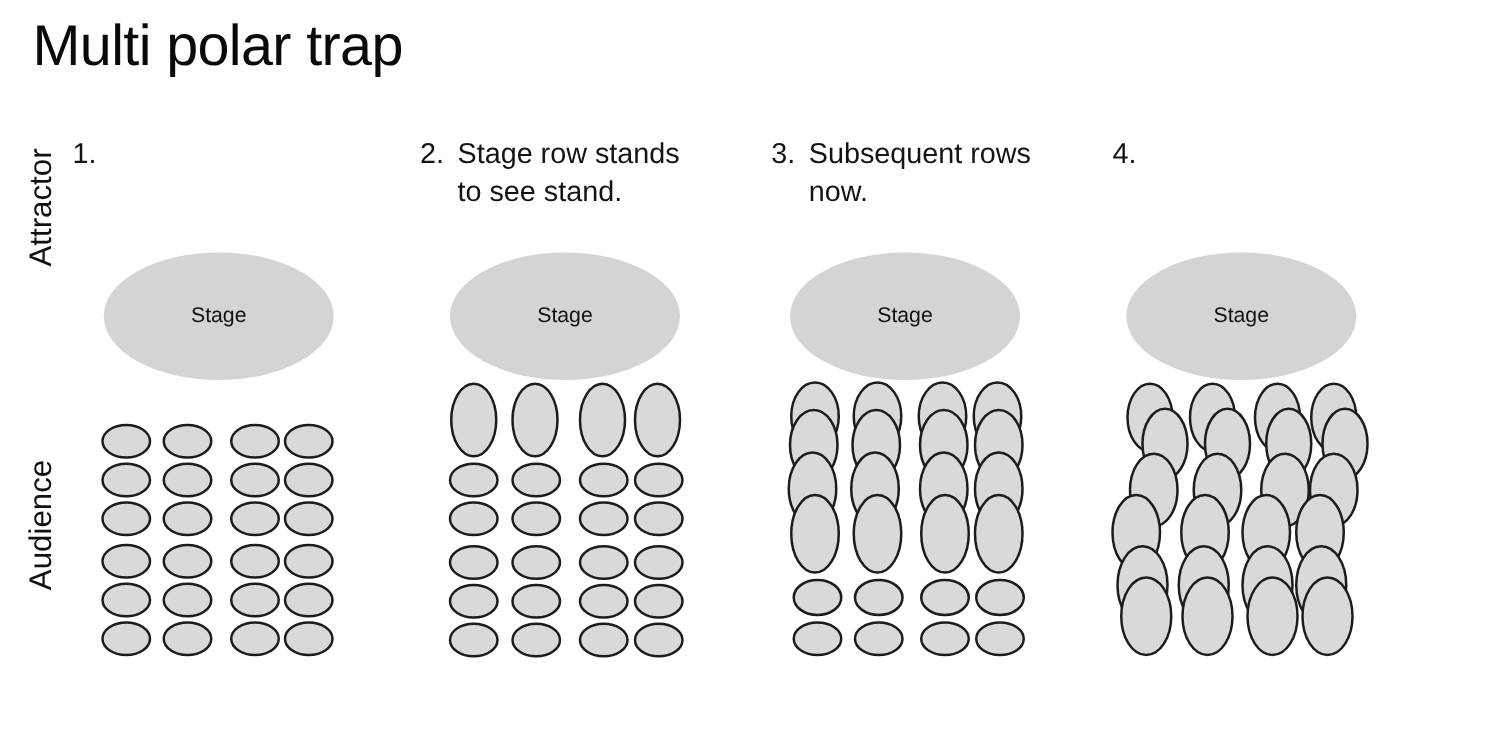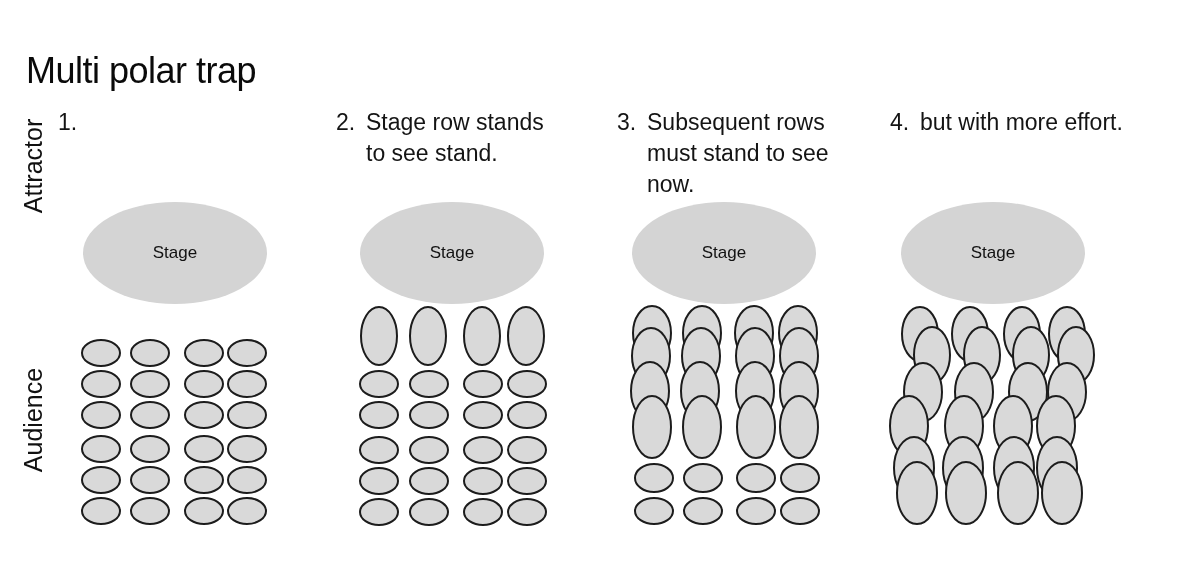--- a/index.html
+++ b/index.html
@@ -9,27 +9,26 @@
     position: relative;
     overflow: hidden;
     font-family: "Liberation Sans", sans-serif;
     color: #111111;
   }
   .figure { position: absolute; inset: 0; }
   #diagram { position: absolute; left: 0; top: 0; }
   .title {
     position: absolute;
     left: 26px; top: 13px;
-    font-size: 36px;
+    font-size: 46px;
     font-weight: 400;
     letter-spacing: -0.5px;
     line-height: 1.0;
     color: #0a0a0a;
     white-space: nowrap;
-    margin-top: 40px;
   }
   .vlabel {
     position: absolute;
     font-size: 25px;
     line-height: 1;
     white-space: nowrap;
     transform: translate(-50%, -50%) rotate(-90deg);
     color: #111111;
   }
   .vlabel-attractor { left: 33px; top: 166px; }
@@ -176,24 +175,22 @@
     <span class="cap-num">2.</span>
     <div class="cap-lines">
         <div>Stage row stands</div>
         <div>to see stand.</div>
       </div>
   </div>
   <div class="caption cap-2">
     <span class="cap-num">3.</span>
     <div class="cap-lines">
         <div>Subsequent rows</div>
-        <div>must stand to see</div>
         <div>now.</div>
       </div>
   </div>
   <div class="caption cap-3">
     <span class="cap-num">4.</span>
     <div class="cap-lines">
-        <div>but with more effort.</div>
       </div>
   </div>
 
 </div>
 
 </body></html>

